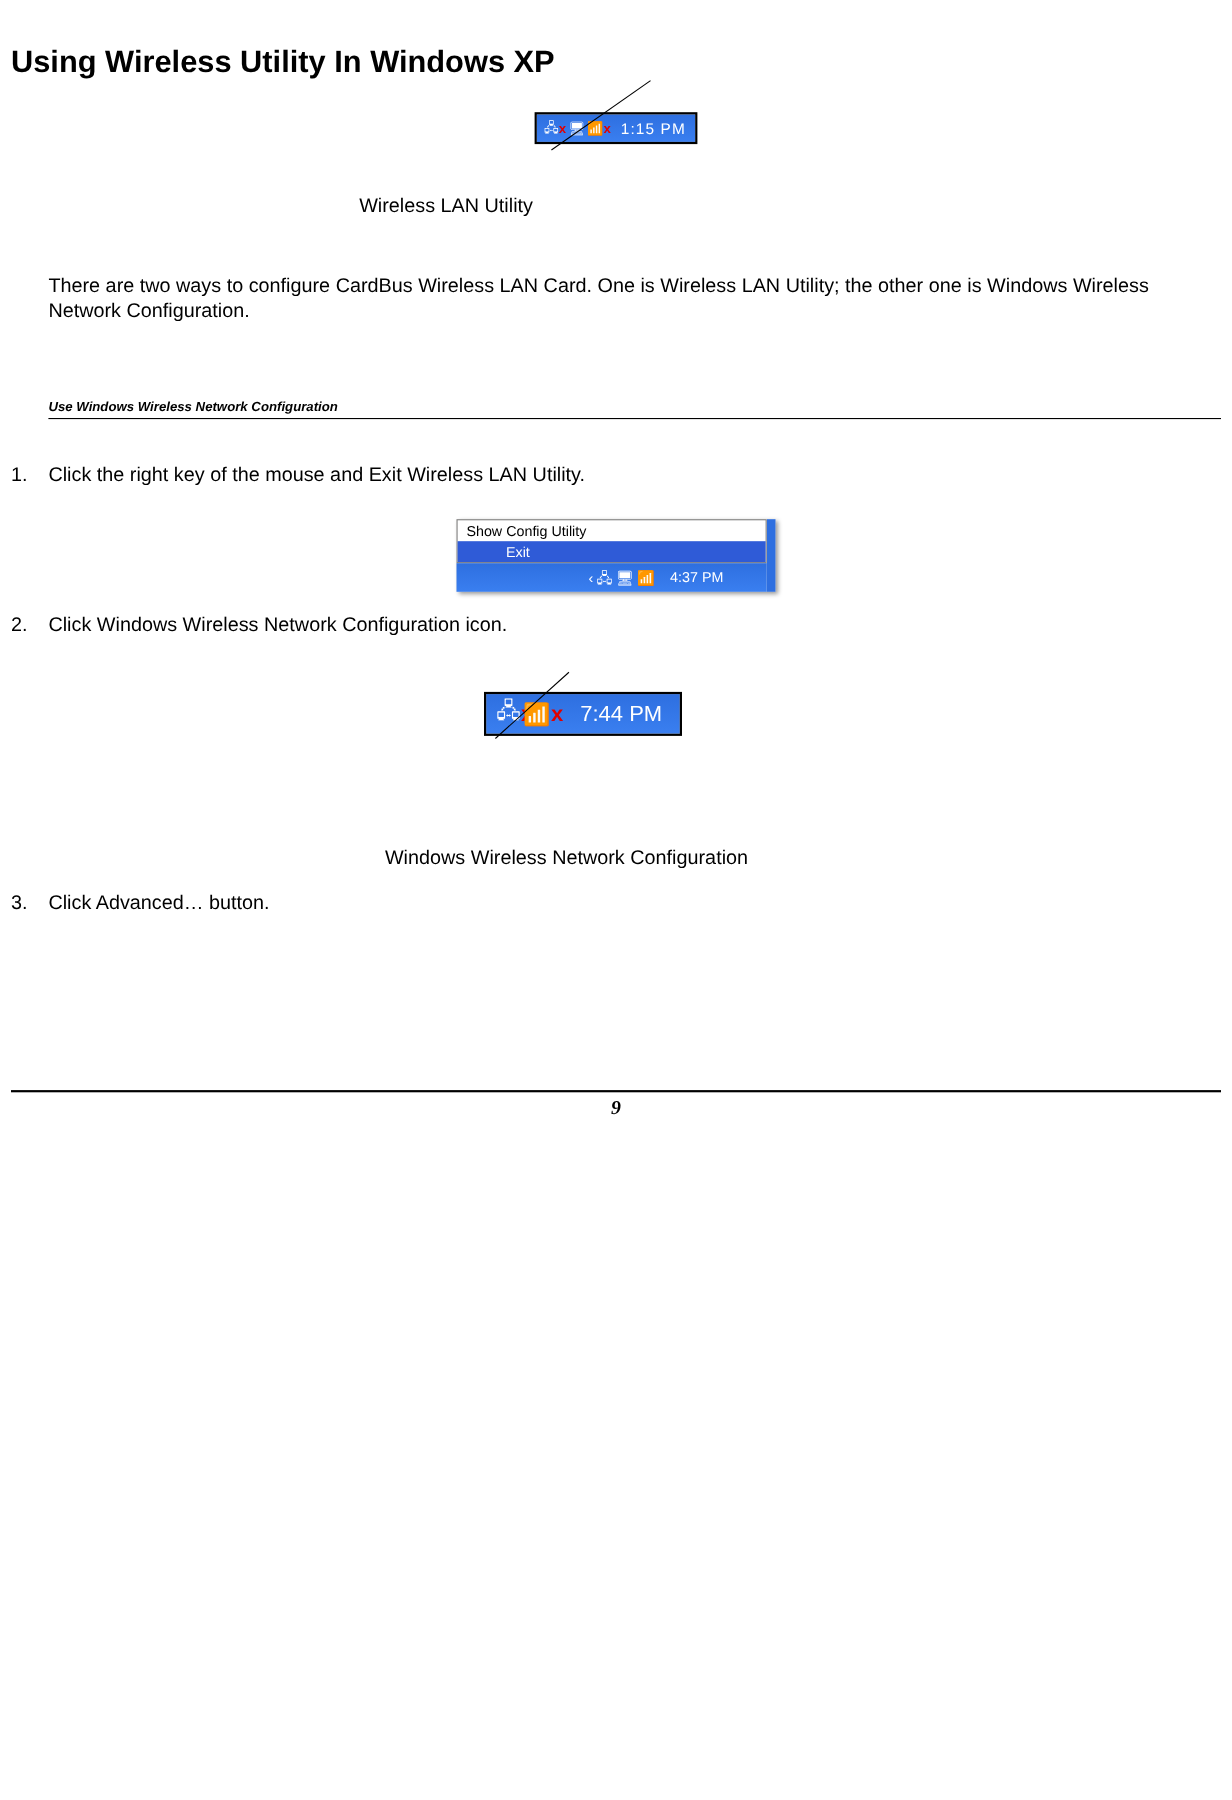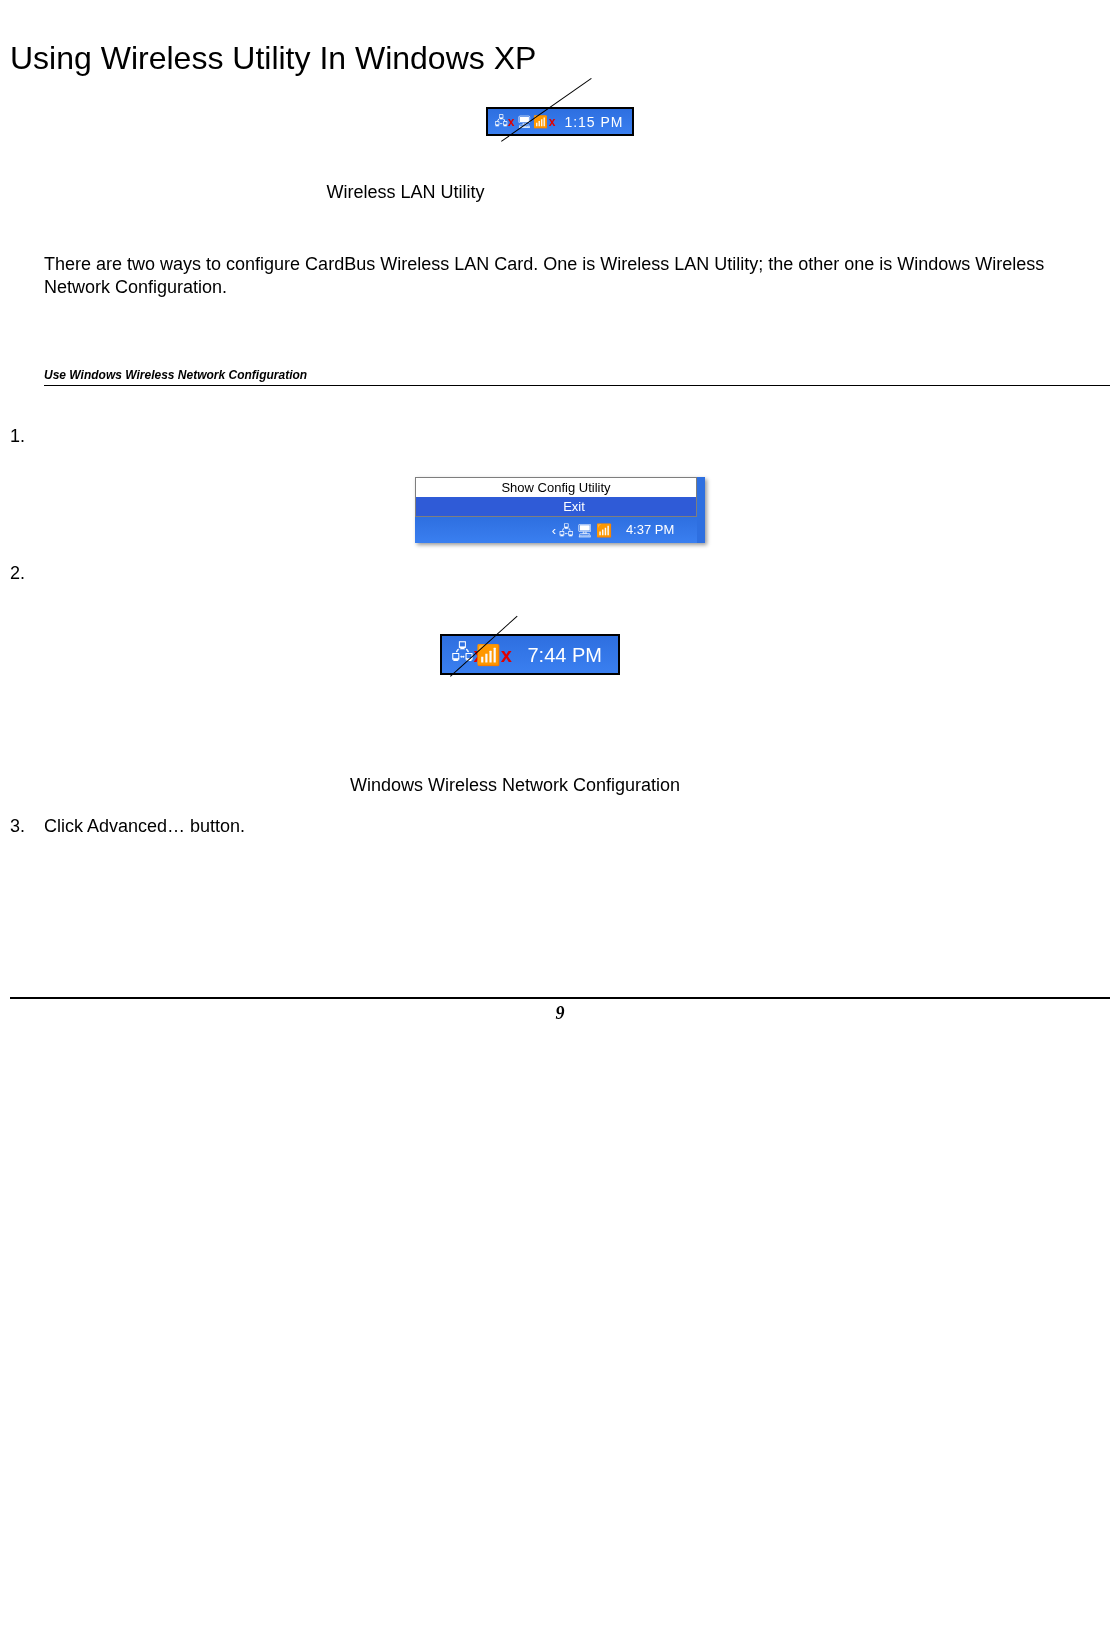--- a/index.html
+++ b/index.html
@@ -4,22 +4,22 @@
 <style>
   body {
     font-family: Arial, Helvetica, sans-serif;
     margin: 0;
     padding: 0 10px;
     max-width: 1100px;
     font-size: 18px;
     color: #000;
   }
   h1.page-title {
-    font-size: 32px;
-    font-weight: normal;
+    font-size: 28px;
+    font-weight: bold;
     margin: 40px 0 30px 0;
   }
   .systray-figure {
     border: 2px solid #000;
     display: inline-block;
     background: linear-gradient(#2e6fe0, #3a7ff0);
     padding: 4px 8px;
     color: #fff;
     font-family: Tahoma, Arial, sans-serif;
     font-size: 14px;
@@ -83,21 +83,21 @@
   }
   .step-line { display: flex; }
   .step-num { width: 34px; flex: 0 0 34px; }
   .context-menu-figure {
     display: inline-block;
     border-right: 8px solid #2e6fe0;
     border-bottom: 0;
     background: #efece4;
     font-family: Tahoma, Arial, sans-serif;
     font-size: 13px;
-    text-align: center;
+    text-align: left;
     box-shadow: 2px 2px 4px rgba(0,0,0,.4);
   }
   .context-menu-figure .menu {
     background: #fff;
     border: 1px solid #7e7e7e;
     width: 280px;
   }
   .context-menu-figure .menu .item {
     padding: 2px 8px;
   }
@@ -175,20 +175,21 @@
 </div>
 
 <p class="body-para">There are two ways to configure CardBus Wireless LAN Card. One is Wireless LAN Utility; the other one is Windows Wireless Network Configuration.</p>
 
 <h2 class="section-heading">Use Windows Wireless Network Configuration</h2>
 
 <ol class="steps">
   <li>
     <div class="step-line">
       <span class="step-num">1.</span>
+      <span>Click the right key of the mouse and Exit Wireless LAN Utility.</span>
     </div>
     <div class="center-block">
       <div class="context-menu-figure">
         <div class="menu">
           <div class="item">Show Config Utility</div>
           <div class="item sel">Exit</div>
         </div>
         <div class="tray-row">
           <span class="icons" style="display:inline-flex; gap:3px; vertical-align:middle;">
             <span>‹</span>
@@ -198,20 +199,21 @@
           </span>
           <span style="margin-left:10px;">4:37 PM</span>
         </div>
       </div>
     </div>
   </li>
 
   <li>
     <div class="step-line">
       <span class="step-num">2.</span>
+      <span>Click Windows Wireless Network Configuration icon.</span>
     </div>
     <div class="center-block">
       <div class="callout-wrap2">
         <div class="tray3">
           <span class="icons">
             <span class="ico">🖧<span class="red-x">x</span></span>
             <span class="ico">📶<span class="red-x">x</span></span>
           </span>
           <span class="time">7:44 PM</span>
         </div>

